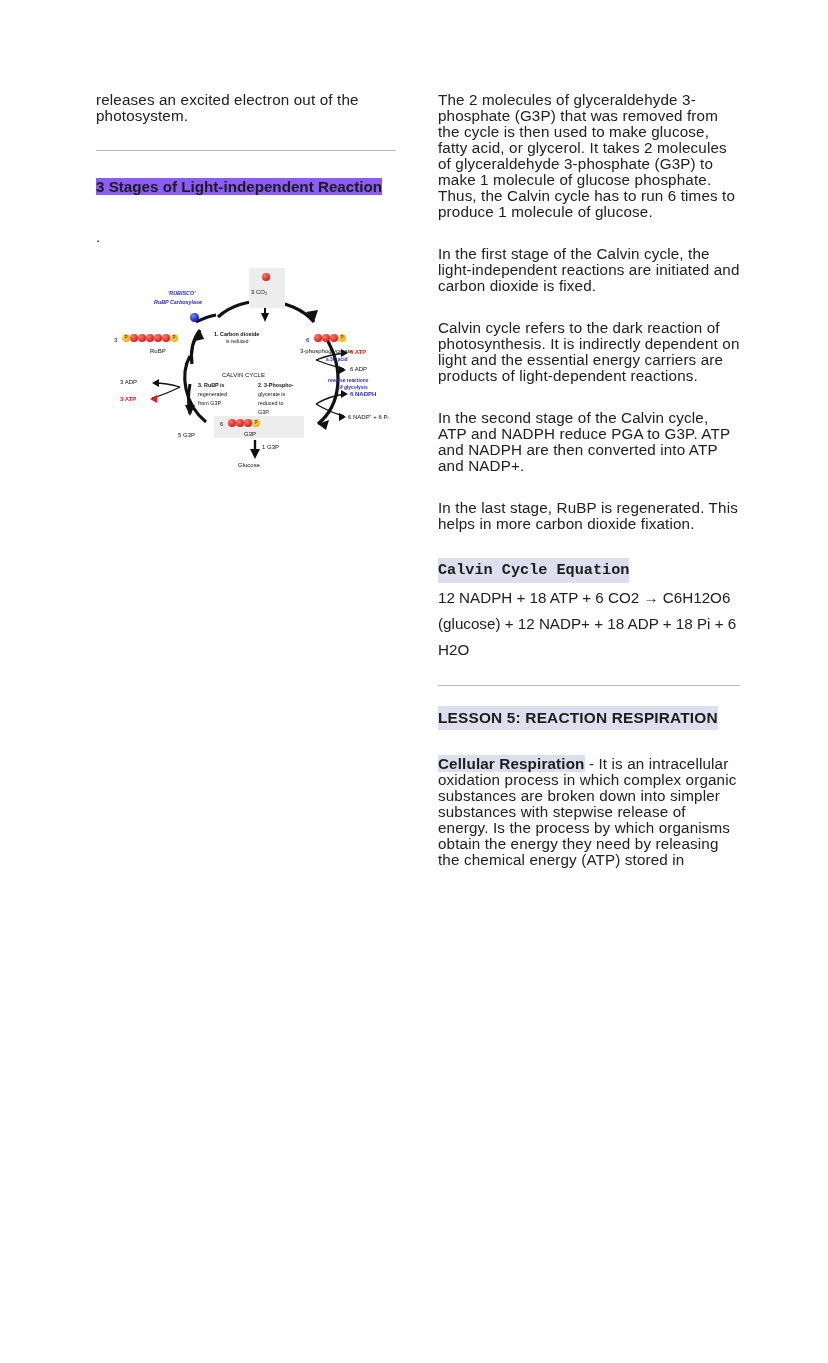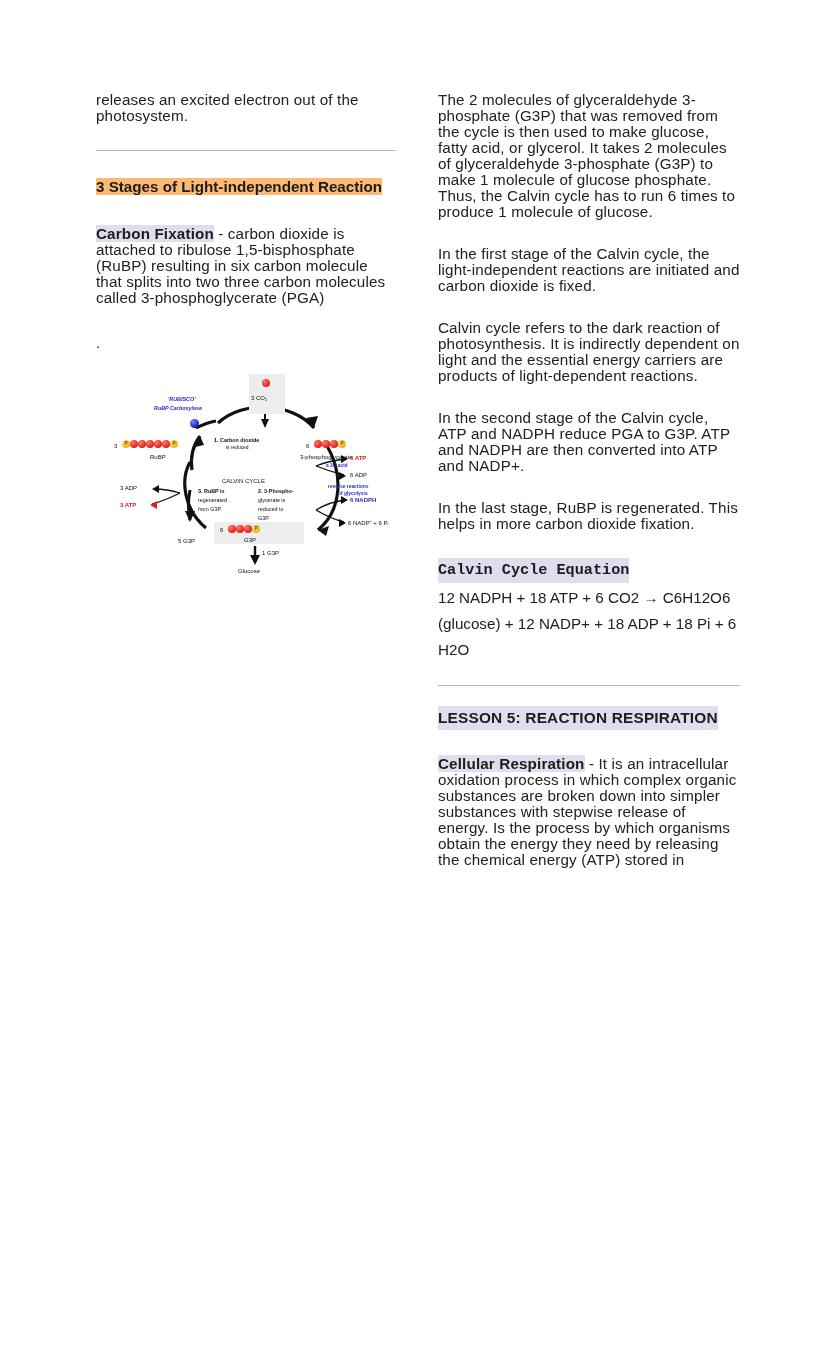--- a/index.html
+++ b/index.html
@@ -60,21 +60,21 @@
   .lesson-wrap { display: block; }
 
   h3.subhead {
     margin: 0 0 26px 0;
     font-size: 15.2px;
     line-height: 27px;
     font-weight: bold;
     color: #1c1c1c;
   }
   h3.subhead span.hl {
-    background: #fdba74;
+    background: #8b5cf6;
     box-decoration-break: clone;
     -webkit-box-decoration-break: clone;
   }
 
   .term { background: #dedeef; font-weight: bold; color: #1c1c1c; }
 
   .eq-block { margin: 0 0 4px 0; }
   .eq-head {
     font-size: 15.2px; font-weight: bold; line-height: 25px;
     display: inline-block; background: #dedeef; color: #1c1c1c;
@@ -118,21 +118,20 @@
     <div class="col">
 
       <p class="para">releases an excited electron out of the photosystem.</p>
 
       <div class="rule"></div>
 
 
 
       <h3 class="subhead"><span class="hl">3 Stages of Light-independent Reaction</span></h3>
 
-      <p class="para"><span class="term">Carbon Fixation</span><span> - carbon dioxide is attached to ribulose 1,5-bisphosphate (RuBP) resulting in six carbon molecule that splits into two three carbon molecules called 3-phosphoglycerate (PGA)</span></p>
 
 
       <p class="dot">.</p>
 
 
       <div class="diagram">
 
         <svg width="290" height="215" viewBox="0 0 290 215">
 
           <path d="M108 53 C 132 30, 182 32, 204 58" stroke="#111" stroke-width="3.2" fill="none"></path>

